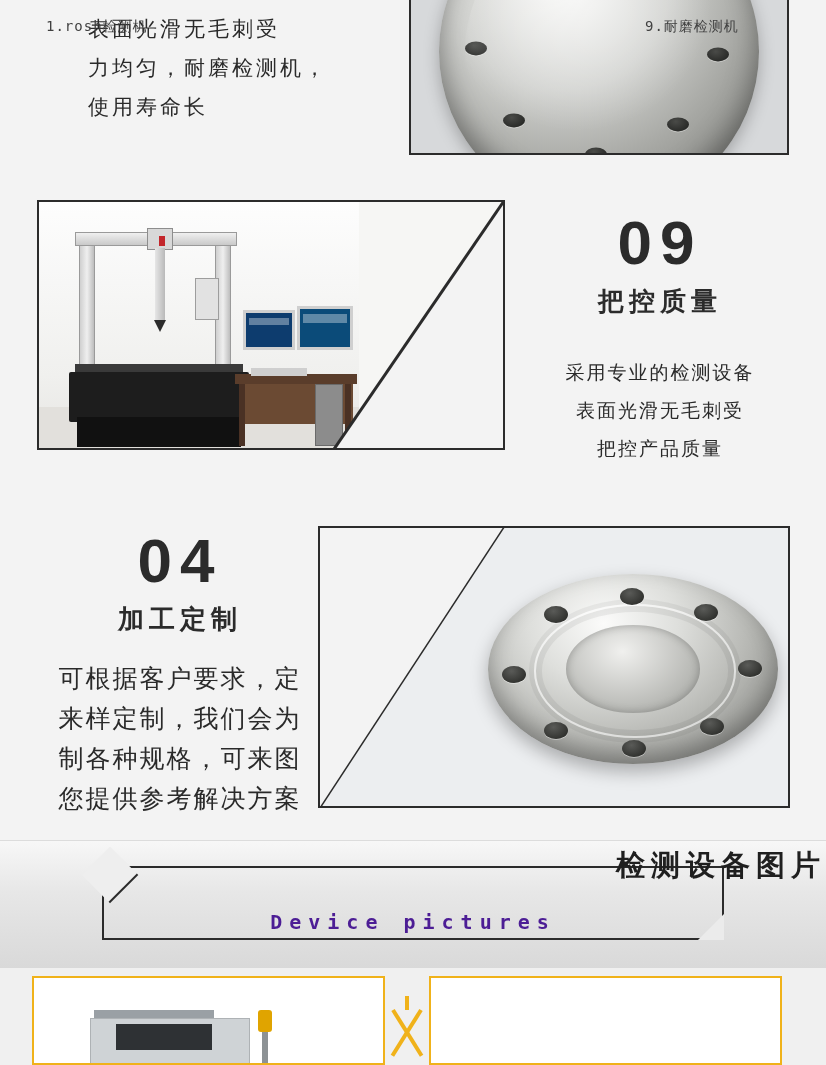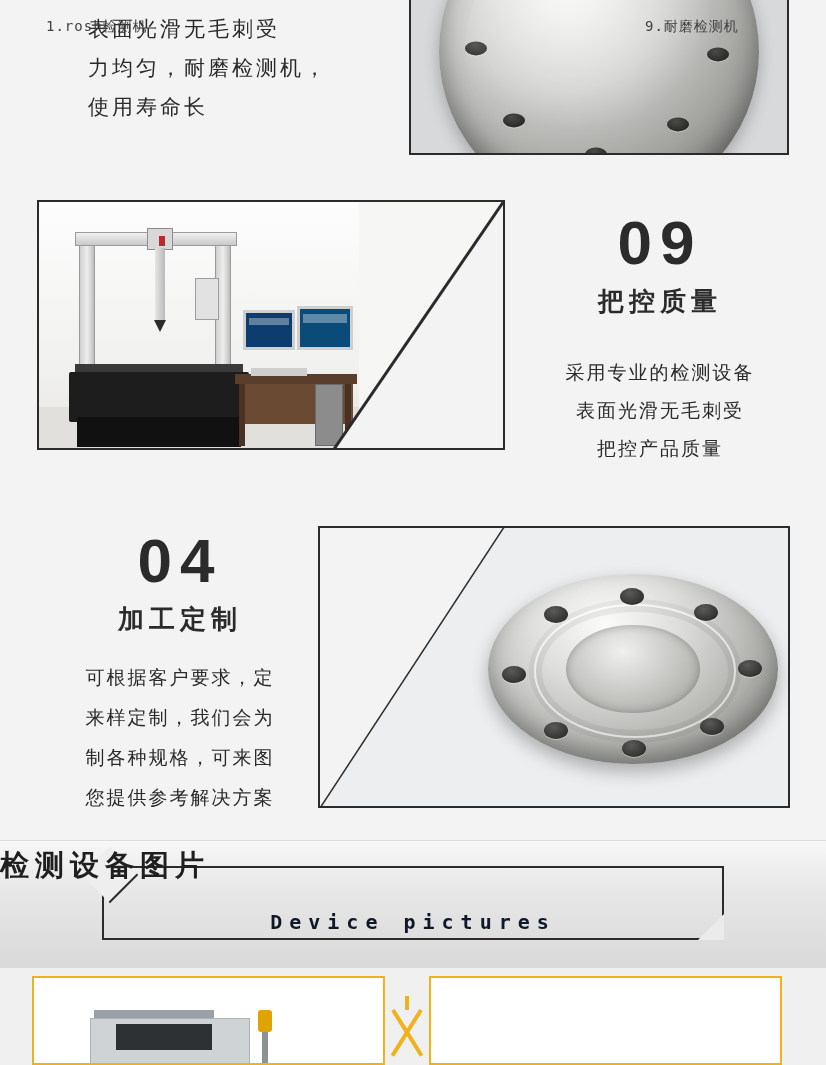--- a/index.html
+++ b/index.html
@@ -213,25 +213,25 @@
     box-shadow: 0 1px 0 rgba(255,255,255,.4);
   }
   .bolt-sm {
     position: absolute;
     width: 13px; height: 10px;
     border-radius: 50%;
     background: radial-gradient(ellipse at 40% 30%, #555653, #1e1f1d);
   }
   .sec04-desc {
     margin-top: 22px;
-    font-size: 19px;
+    font-size: 25px;
     line-height: 40px;
     letter-spacing: 2px;
     color: #2a2a2a;
-    font-family: Liberation Mono, monospace;
+    font-family: Liberation Serif, serif;
   }
 
   
   .banner {
     position: absolute;
     left: 0; top: 840px;
     width: 826px; height: 128px;
     background: linear-gradient(180deg,#f7f7f7 0%, #e7e7e7 40%, #d9d9d9 100%);
     border-top: 1px solid #dcdcdc;
   }
@@ -251,34 +251,34 @@
   }
   .banner-inner::before { left: -2px; top: -2px; clip-path: polygon(0 0, 100% 0, 0 100%); border-left:0; }
   .banner-inner::after  { right: -2px; bottom: -2px; clip-path: polygon(100% 0, 100% 100%, 0 100%); }
   .banner-cut-tl {
     position:absolute; left:90px; top:14px; width:40px; height:40px;
     background:#eeeeee; transform: rotate(45deg); border-right:2px solid #2b2b2b;
   }
   .banner-title {
     position: absolute;
     left: 0; right: 0; top: 846px;
-    text-align: left;
+    text-align: right;
     font-size: 29px;
     font-weight: bold;
     letter-spacing: 6px;
     color: #1f1f1f;
     font-family: "DejaVu Sans", sans-serif;
   }
   .banner-sub {
     position: absolute;
     left: 0; right: 0; top: 910px;
     text-align: center;
     font-size: 20px;
     letter-spacing: 7px;
-    color: #0f172a;
+    color: #4c1d95;
     font-family: "DejaVu Sans Mono", monospace;
     font-weight: bold;
   }
 
   
   .gallery {
     position: absolute;
     left: 0; top: 968px;
     width: 826px; height: 97px;
     background: #f0f0f0;

